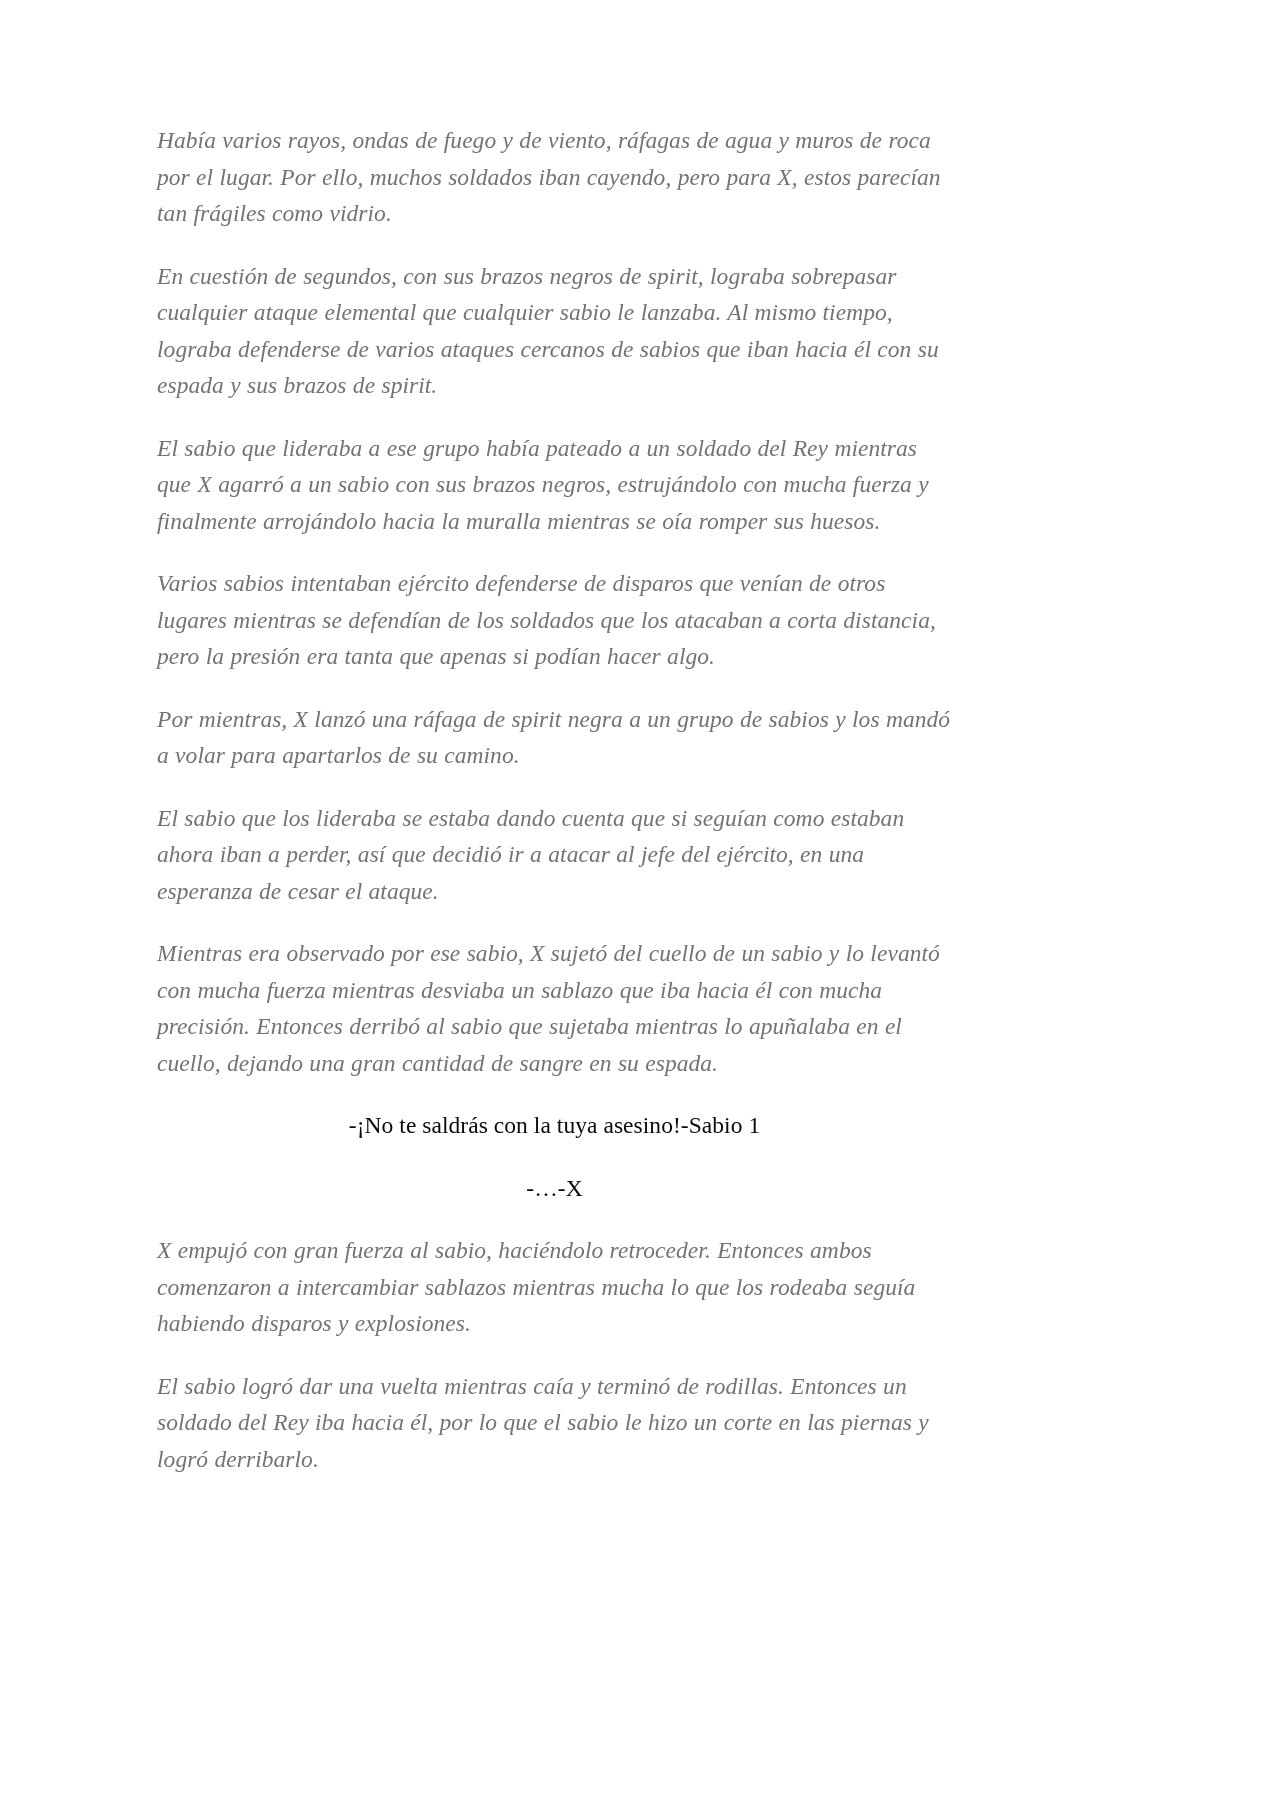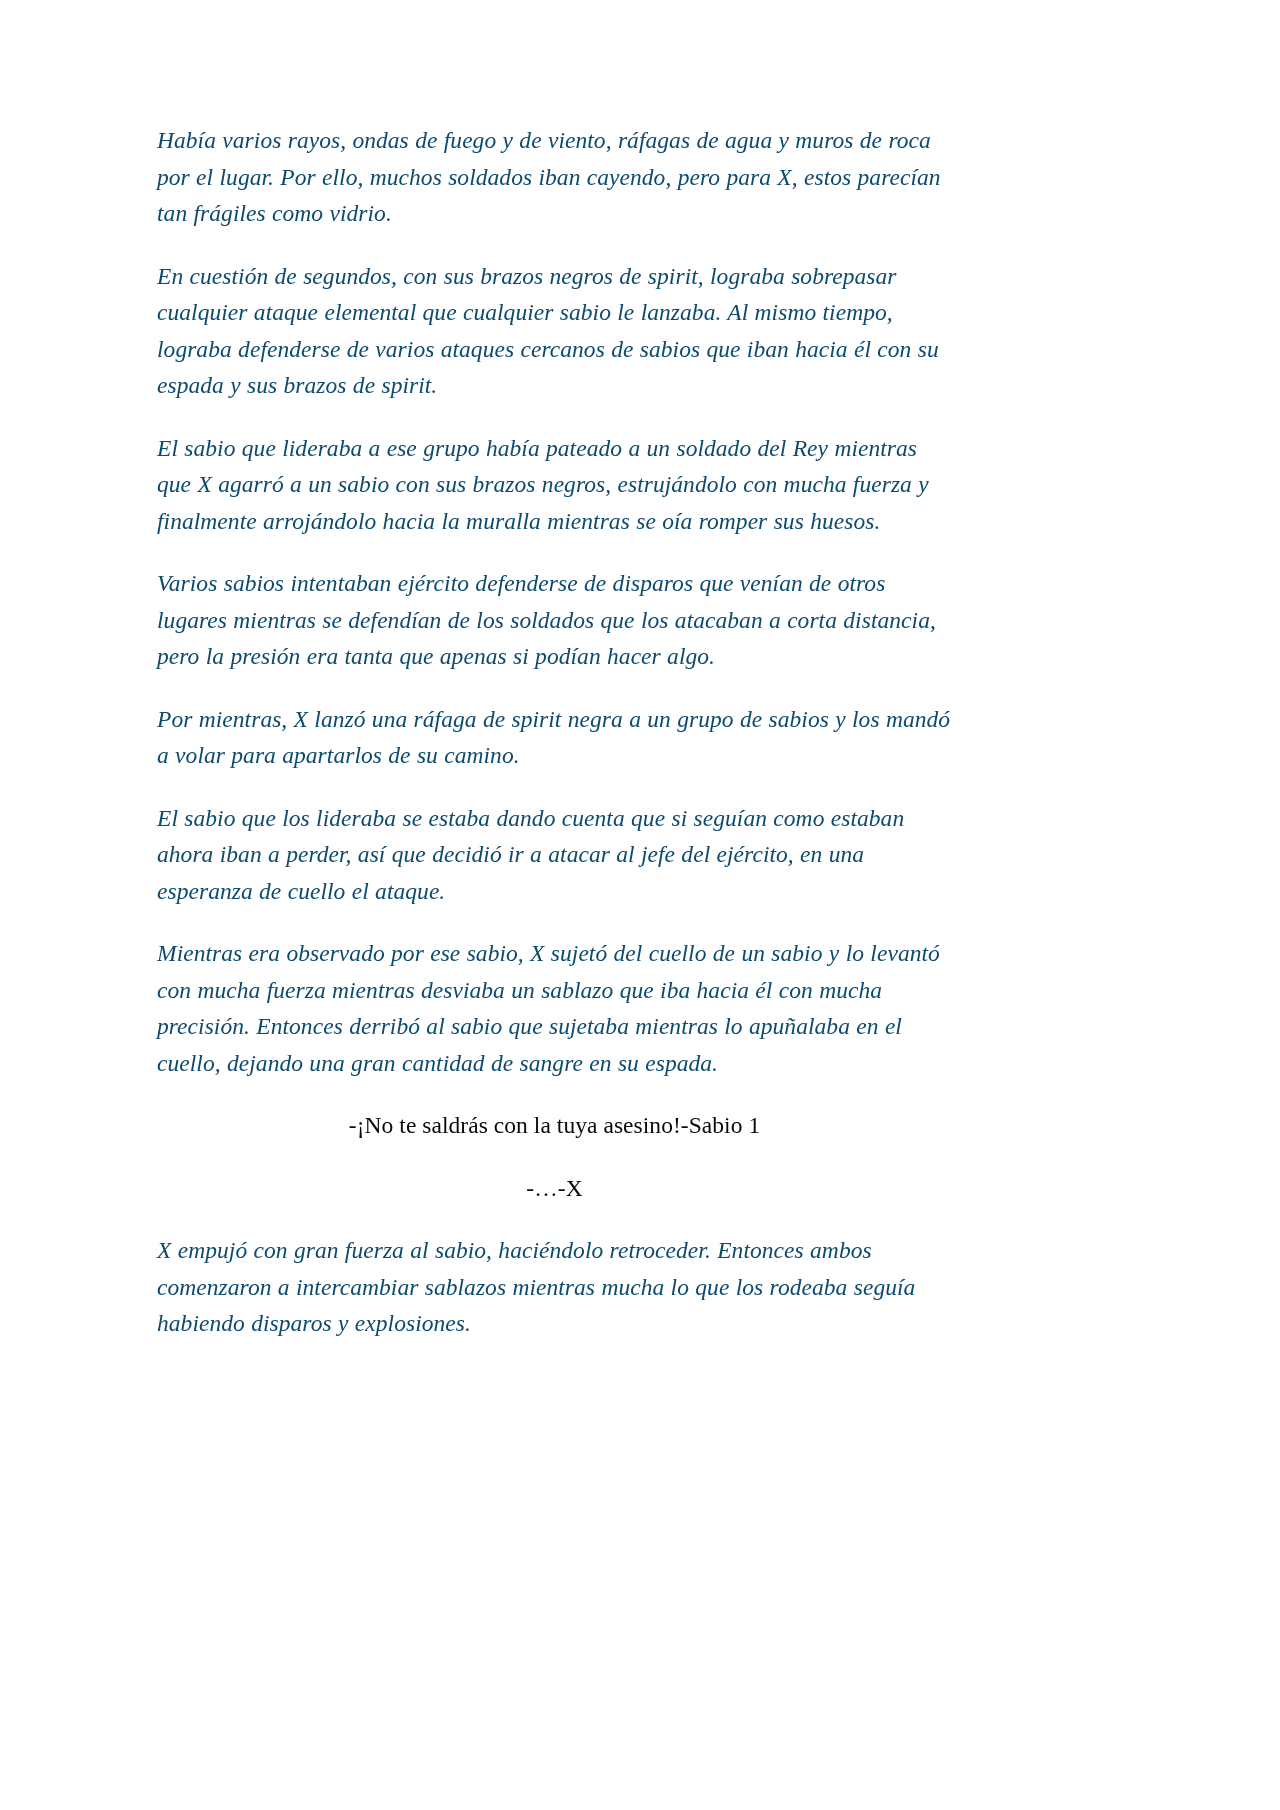--- a/index.html
+++ b/index.html
@@ -25,21 +25,21 @@
     left: 157px;
     top: 122px;
     width: 795px;
   }
   p.para {
     margin: 0 0 26px 0;
     font-style: italic;
     font-size: 23.5px;
     line-height: 36.5px;
     text-align: left;
-    color: #0c4a6e;
+    color: #737373;
     letter-spacing: 0.05px;
     word-spacing: 0.4px;
   }
   p.dialogue {
     margin: 0 0 26px 0;
     font-style: normal;
     font-size: 23.5px;
     line-height: 36.5px;
     text-align: center;
     color: #0a0a0a;
@@ -59,27 +59,28 @@
     <p class="para">Había varios rayos, ondas de fuego y de viento, ráfagas de agua y muros de roca por el lugar. Por ello, muchos soldados iban cayendo, pero para X, estos parecían tan frágiles como vidrio.</p>
 
     <p class="para">En cuestión de segundos, con sus brazos negros de spirit, lograba sobrepasar cualquier ataque elemental que cualquier sabio le lanzaba. Al mismo tiempo, lograba defenderse de varios ataques cercanos de sabios que iban hacia él con su espada y sus brazos de spirit.</p>
 
     <p class="para">El sabio que lideraba a ese grupo había pateado a un soldado del Rey mientras que X agarró a un sabio con sus brazos negros, estrujándolo con mucha fuerza y finalmente arrojándolo hacia la muralla mientras se oía romper sus huesos.</p>
 
     <p class="para">Varios sabios intentaban ejército defenderse de disparos que venían de otros lugares mientras se defendían de los soldados que los atacaban a corta distancia, pero la presión era tanta que apenas si podían hacer algo.</p>
 
     <p class="para">Por mientras, X lanzó una ráfaga de spirit negra a un grupo de sabios y los mandó a volar para apartarlos de su camino.</p>
 
-    <p class="para">El sabio que los lideraba se estaba dando cuenta que si seguían como estaban ahora iban a perder, así que decidió ir a atacar al jefe del ejército, en una esperanza de cuello el ataque.</p>
+    <p class="para">El sabio que los lideraba se estaba dando cuenta que si seguían como estaban ahora iban a perder, así que decidió ir a atacar al jefe del ejército, en una esperanza de cesar el ataque.</p>
 
     <p class="para">Mientras era observado por ese sabio, X sujetó del cuello de un sabio y lo levantó con mucha fuerza mientras desviaba un sablazo que iba hacia él con mucha precisión. Entonces derribó al sabio que sujetaba mientras lo apuñalaba en el cuello, dejando una gran cantidad de sangre en su espada.</p>
 
 
     <p class="dialogue">-¡No te saldrás con la tuya asesino!-Sabio 1</p>
 
     <p class="dialogue">-…-X</p>
 
     <p class="para">X empujó con gran fuerza al sabio, haciéndolo retroceder. Entonces ambos comenzaron a intercambiar sablazos mientras mucha lo que los rodeaba seguía habiendo disparos y explosiones.</p>
 
 
+    <p class="para">El sabio logró dar una vuelta mientras caía y terminó de rodillas. Entonces un soldado del Rey iba hacia él, por lo que el sabio le hizo un corte en las piernas y logró derribarlo.</p>
 
   </div>
 </div>
 
 </body></html>

